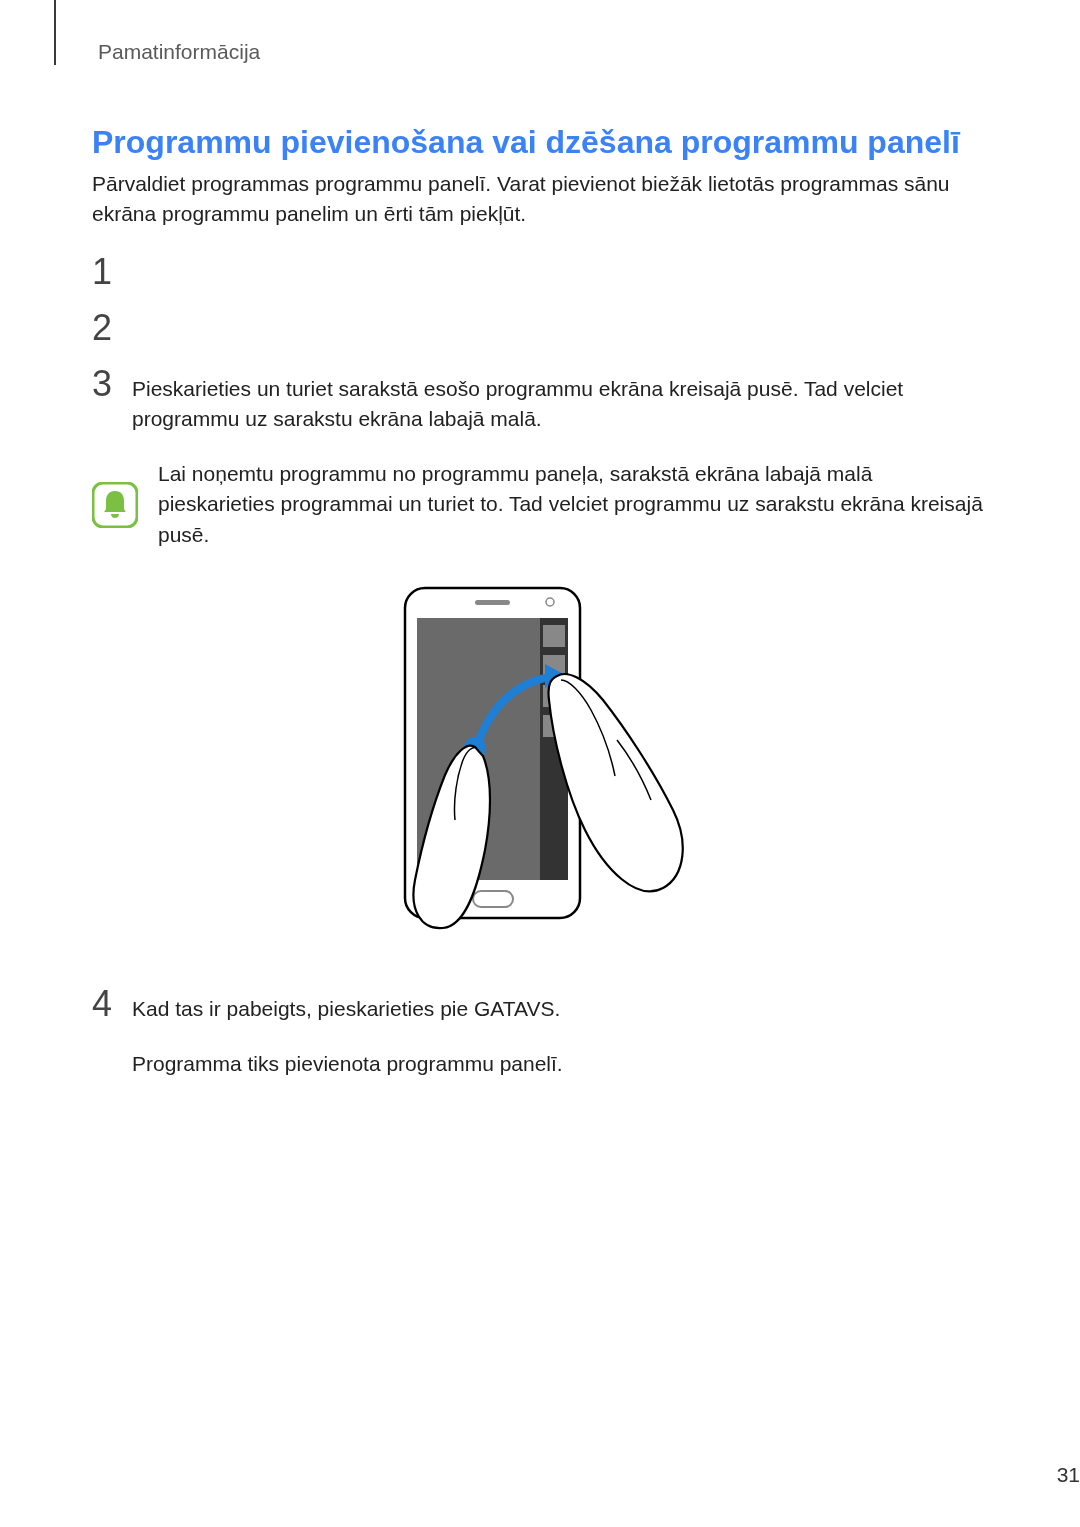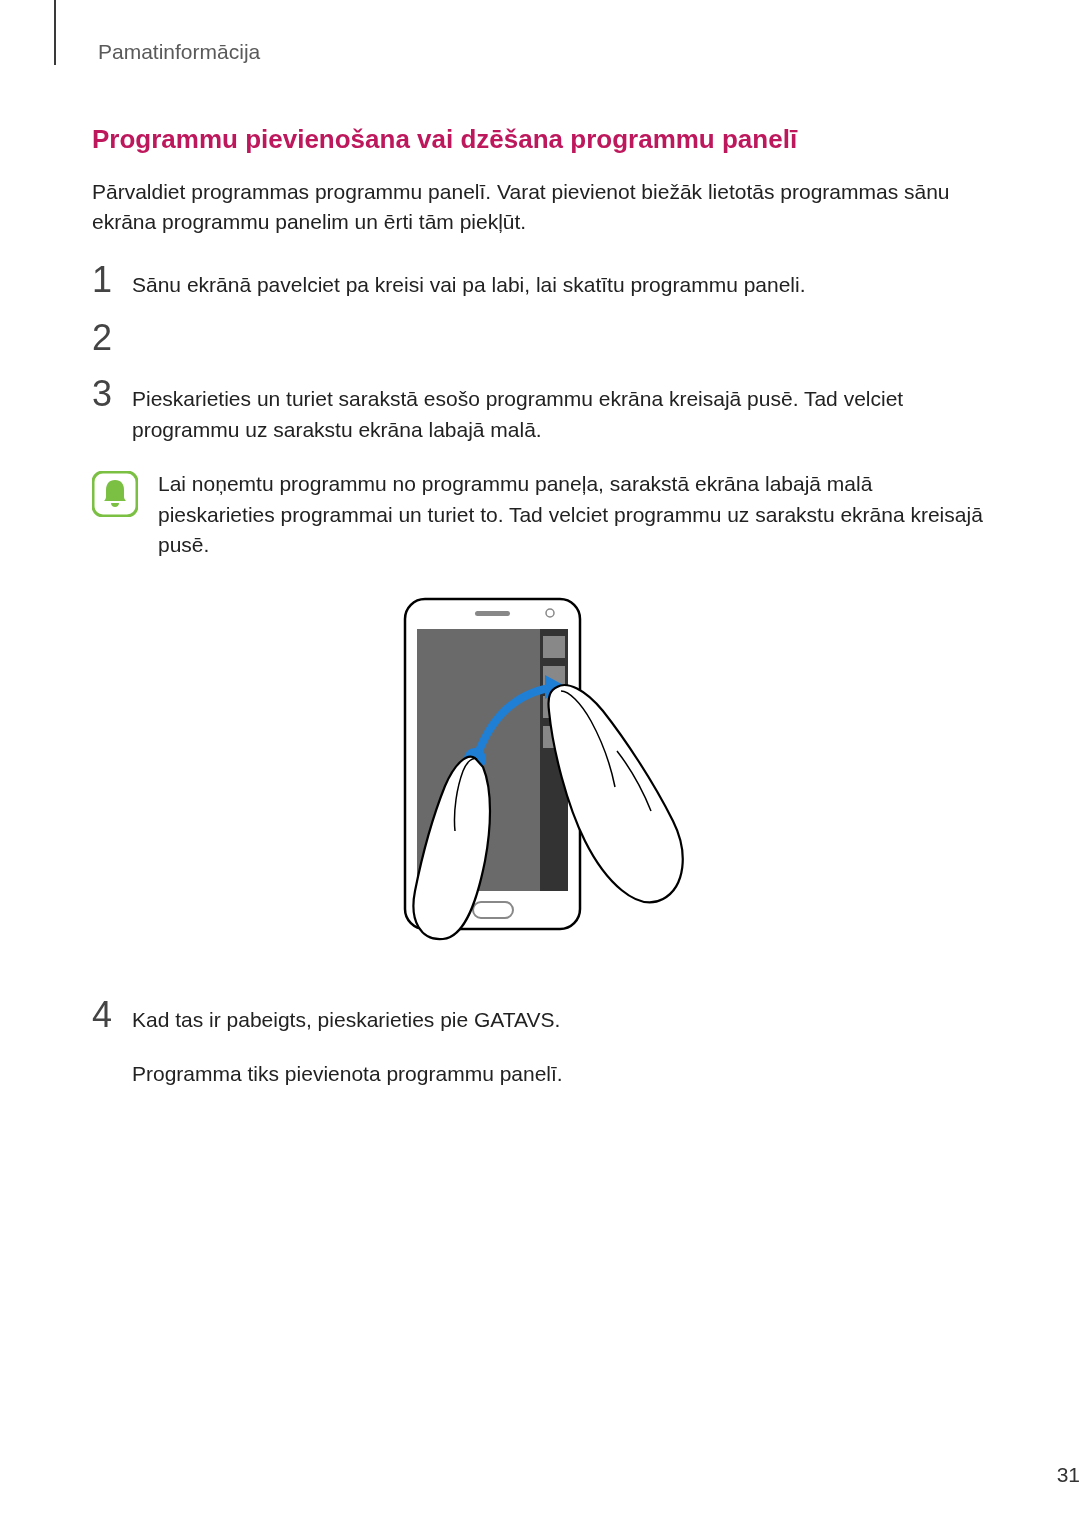--- a/index.html
+++ b/index.html
@@ -26,24 +26,24 @@
       height: 65px;
       background: #3a3a3a;
     }
     .header-label {
       font-size: 21px;
       color: #5a5a5a;
       margin-left: 6px;
       margin-bottom: 60px;
     }
     .section-title {
-      font-size: 26px;
+      font-size: 32px;
       font-weight: bold;
-      color: #be185d;
-      margin-bottom: 22px;
+      color: #3b82f6;
+      margin-bottom: 8px;
     }
     .intro-text {
       font-size: 21px;
       color: #222;
       line-height: 1.45;
       margin-bottom: 28px;
     }
     .step {
       display: flex;
       align-items: flex-start;
@@ -66,21 +66,21 @@
     .step-text .bold {
       font-weight: normal;
     }
     .star-icon {
       display: inline-block;
       vertical-align: middle;
       margin: 0 2px;
     }
     .note-block {
       display: flex;
-      align-items: flex-start;
+      align-items: center;
       margin: 22px 0 30px 0;
     }
     .note-icon {
       width: 46px;
       height: 46px;
       flex-shrink: 0;
       margin-right: 20px;
       margin-top: 2px;
     }
     .note-text {
@@ -114,21 +114,20 @@
 <div class="page">
 
   <div class="header-label">Pamatinformācija</div>
 
   <h2 class="section-title">Programmu pievienošana vai dzēšana programmu panelī</h2>
 
   <p class="intro-text">Pārvaldiet programmas programmu panelī. Varat pievienot biežāk lietotās programmas sānu ekrāna programmu panelim un ērti tām piekļūt.</p>
 
   <div class="step">
     <div class="step-num">1</div>
-    <div class="step-text">Sānu ekrānā pavelciet pa kreisi vai pa labi, lai skatītu programmu paneli.</div>
   </div>
 
   <div class="step">
     <div class="step-num">2</div>
   </div>
 
   <div class="step">
     <div class="step-num">3</div>
     <div class="step-text">Pieskarieties un turiet sarakstā esošo programmu ekrāna kreisajā pusē. Tad velciet programmu uz sarakstu ekrāna labajā malā.</div>
   </div>

